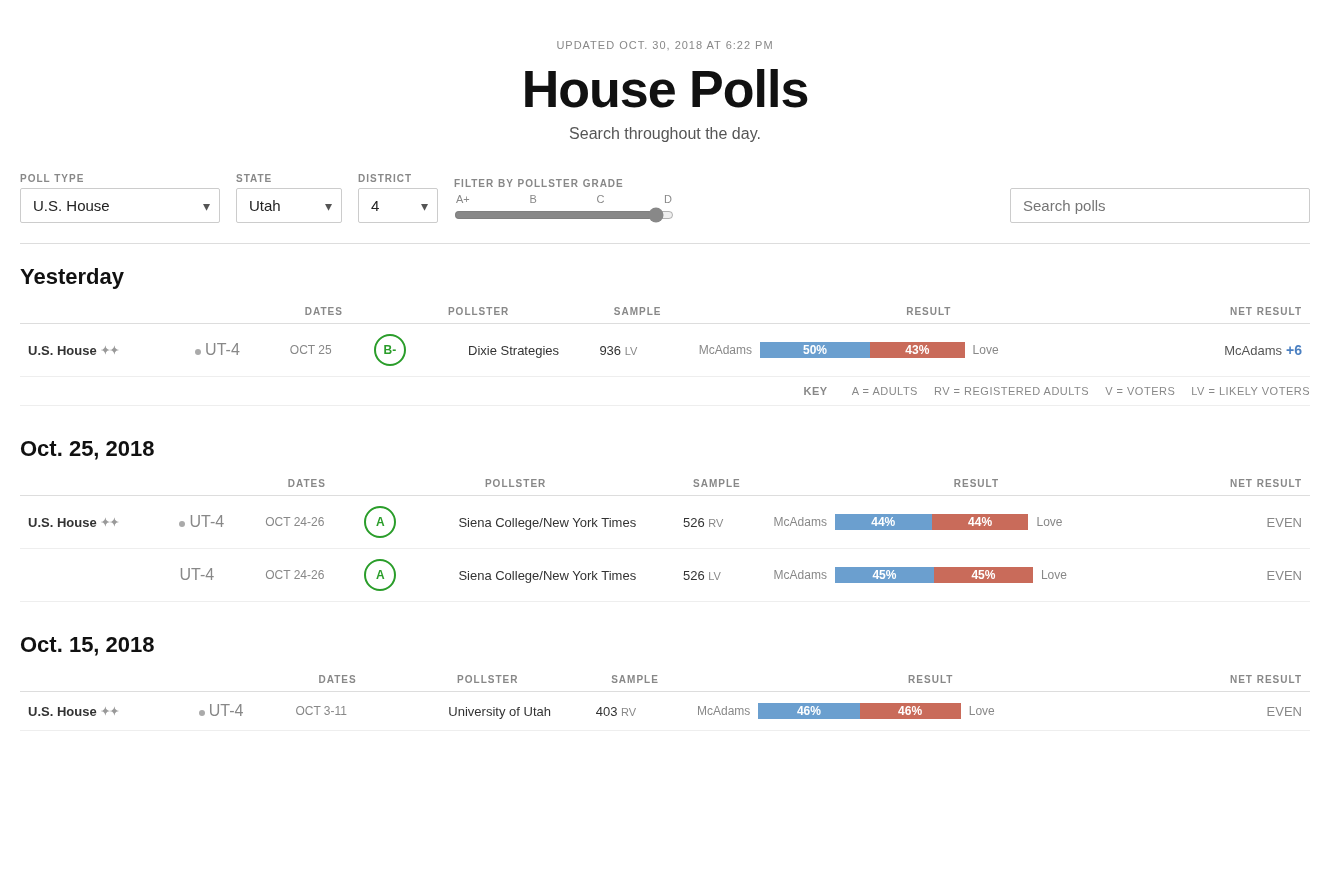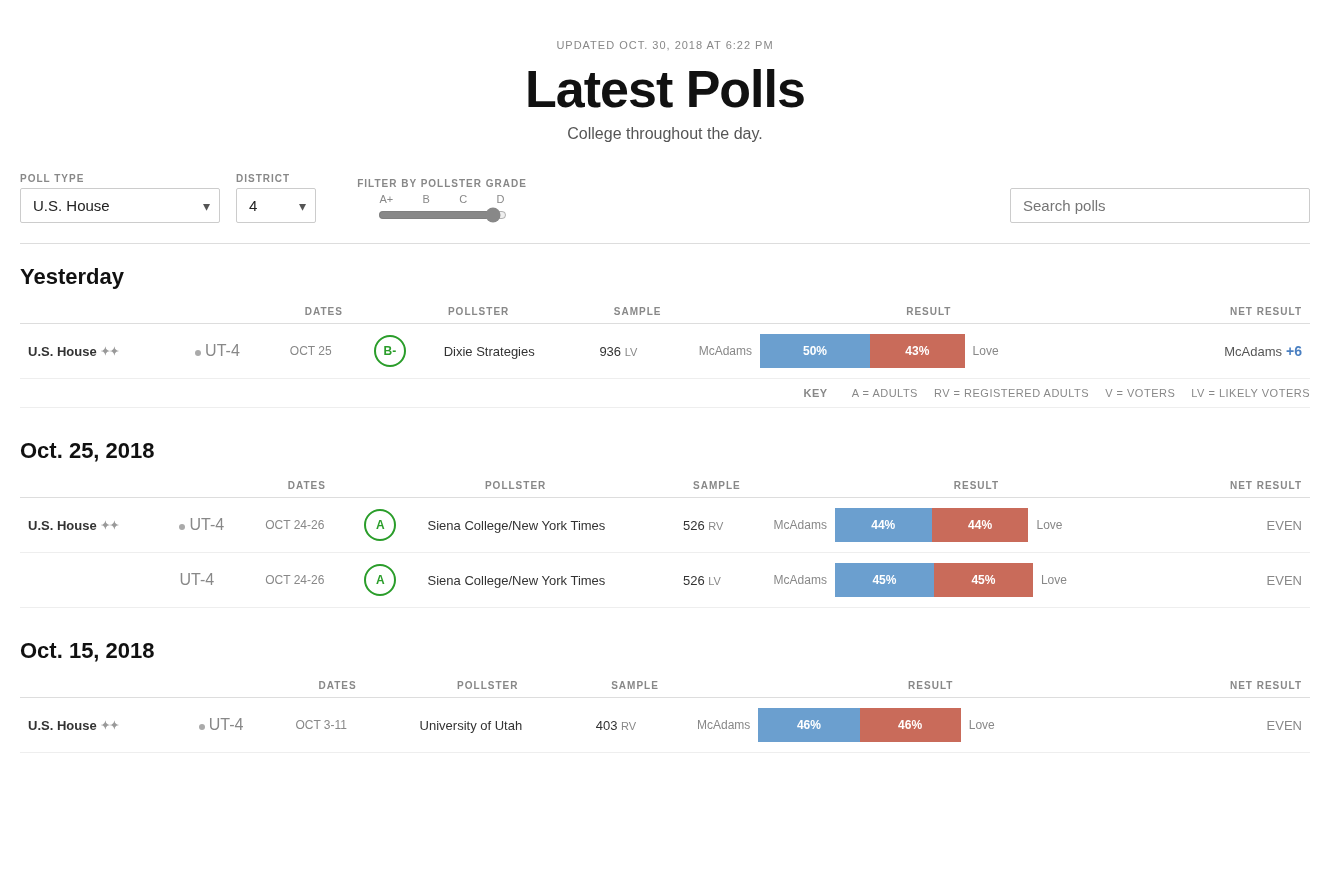--- a/index.html
+++ b/index.html
@@ -83,21 +83,20 @@
     }
     .poll-type-select { min-width: 200px; }
     .state-select { min-width: 100px; }
     .district-select { min-width: 80px; }
 
     .grade-filter-group {
       display: flex;
       flex-direction: column;
       gap: 4px;
       min-width: 220px;
-      align-items: center;
     }
     .grade-slider-container {
       display: flex;
       flex-direction: column;
       gap: 2px;
     }
     .grade-labels {
       display: flex;
       justify-content: space-between;
       font-size: 11px;
@@ -182,20 +181,21 @@
       height: 32px;
       border-radius: 50%;
       border: 2px solid #2a9d2a;
       color: #2a9d2a;
       font-weight: 700;
       font-size: 12px;
     }
     .pollster-cell {
       font-size: 13px;
       color: #333;
+      text-align: center;
     }
     .sample-cell {
       font-size: 13px;
       color: #333;
       white-space: nowrap;
     }
     .sample-type {
       color: #888;
       font-size: 11px;
     }
@@ -208,21 +208,21 @@
       gap: 8px;
     }
     .candidate-name {
       font-size: 12px;
       color: #888;
       min-width: 60px;
       text-align: right;
     }
     .bar-container {
       display: flex;
-      height: 34px;
+      height: 16px;
     }
     .bar-dem {
       background: #6b9fcf;
       display: flex;
       align-items: center;
       justify-content: center;
       color: #fff;
       font-size: 12px;
       font-weight: 700;
       min-width: 28px;
@@ -280,37 +280,47 @@
       margin-bottom: 30px;
     }
   </style>
 </head>
 <body>
 
 <div class="page-wrapper">
 
   <div class="header">
     <div class="updated-text">UPDATED OCT. 30, 2018 AT 6:22 PM</div>
-    <div class="page-title">Latest Polls</div>
-    <div class="page-subtitle">College throughout the day.</div>
+    <div class="page-title">House Polls</div>
+    <div class="page-subtitle">Search throughout the day.</div>
   </div>
 
   <div class="filters-row">
     <div class="filter-group">
       <div class="filter-label">POLL TYPE</div>
       <div class="select-wrapper">
         <select class="poll-type-select">
           <option>U.S. House</option>
           <option>U.S. Senate</option>
           <option>Governor</option>
           <option>President</option>
         </select>
       </div>
     </div>
 
+    <div class="filter-group">
+      <div class="filter-label">STATE</div>
+      <div class="select-wrapper">
+        <select class="state-select">
+          <option>Utah</option>
+          <option>Alabama</option>
+          <option>Alaska</option>
+        </select>
+      </div>
+    </div>
 
     <div class="filter-group">
       <div class="filter-label">DISTRICT</div>
       <div class="select-wrapper">
         <select class="district-select">
           <option>4</option>
           <option>1</option>
           <option>2</option>
           <option>3</option>
         </select>

